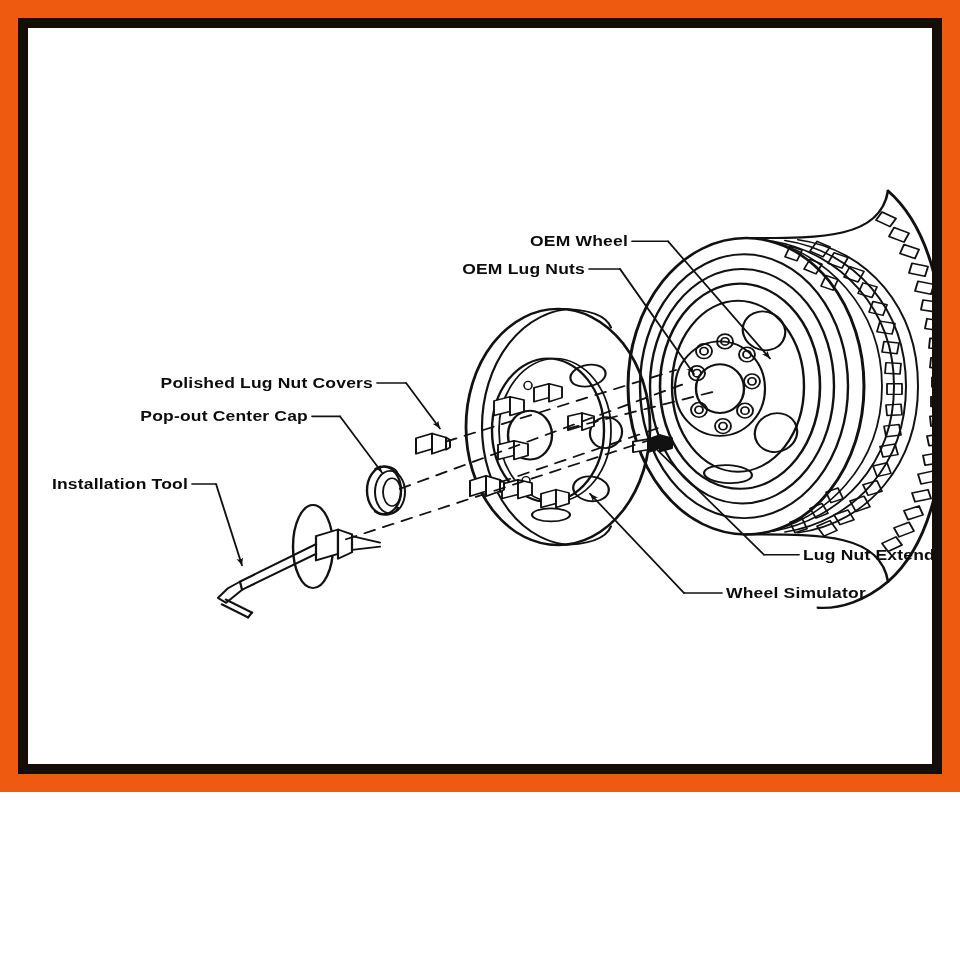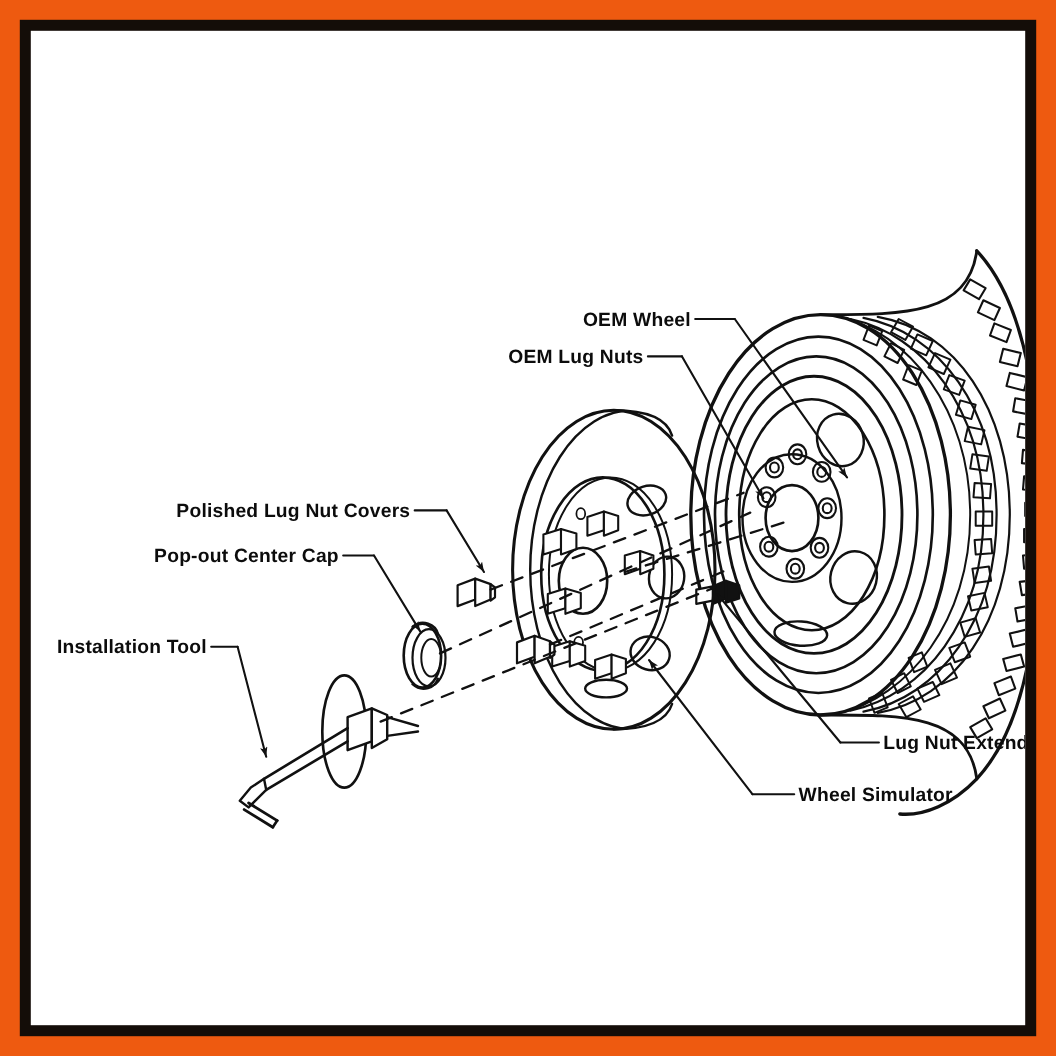--- a/index.html
+++ b/index.html
@@ -1,19 +1,19 @@
 <!DOCTYPE html>
 <html><head>
 <meta charset="utf-8">
 <title>Wheel Simulator Installation Diagram</title>
 <style>
   html,body{margin:0;padding:0;background:#ffffff;}
   body{width:960px;height:960px;overflow:hidden;
        font-family:"Liberation Sans","DejaVu Sans",sans-serif;}
-  #page{position:relative;width:960px;height:960px;box-sizing:border-box;
+  #page{position:relative;width:960px;height:792px;box-sizing:border-box;
         background:#ee5a10;}
   #blackframe{position:absolute;left:18px;top:18px;right:18px;bottom:18px;
         background:#140d08;}
   #canvas-wrap{position:absolute;left:28px;top:28px;right:28px;bottom:28px;
         background:#ffffff;overflow:hidden;}
   svg{display:block;width:100%;height:100%;}
   .lbl{font-family:"Liberation Sans","DejaVu Sans",sans-serif;
        font-size:17.5px;font-weight:600;fill:#0c0c0c;letter-spacing:0.2px;}
   .lbl-r{text-anchor:start;}
   .lbl-l{text-anchor:end;}

